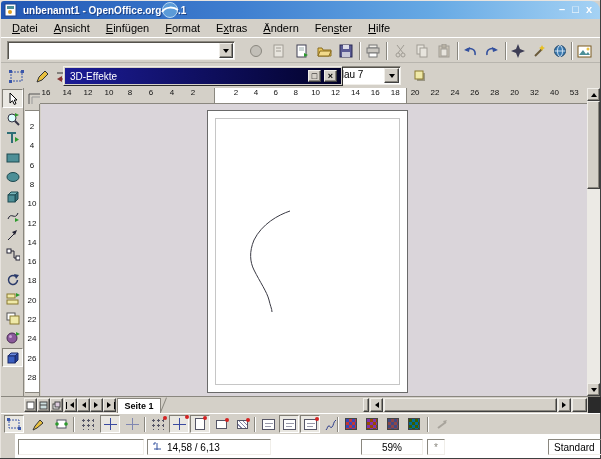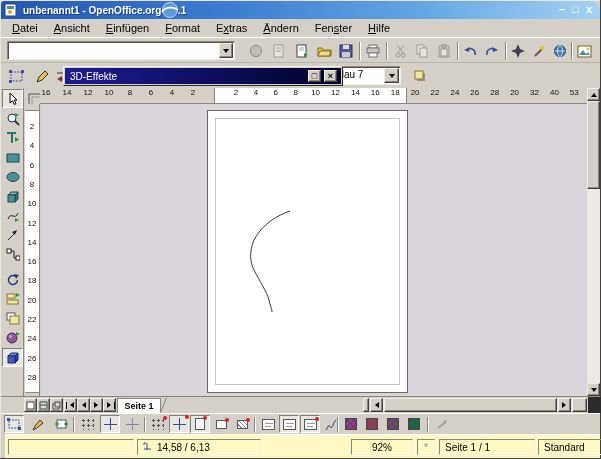--- a/index.html
+++ b/index.html
@@ -64,21 +64,21 @@
   .ic-dots{width:12px;height:11px;background-image:radial-gradient(circle at 1.5px 1.5px,#556 1px,transparent 1.3px);background-size:5px 5px;}
   .ic-cross{width:13px;height:12px;background:linear-gradient(#3a4aa0,#3a4aa0) 50% 0/1px 100% no-repeat,linear-gradient(#3a4aa0,#3a4aa0) 0 50%/100% 1px no-repeat;}
   .ic-page{width:10px;height:12px;background:#fff;border:1px solid #556;}
   .ic-sq{width:11px;height:9px;background:#fff;border:1px solid #556;}
   .ic-abc{width:13px;height:11px;background:#fff;border:1px solid #556;
      background-image:linear-gradient(#99a,#99a),linear-gradient(#99a,#99a);background-size:8px 1px,6px 1px;background-position:2px 3px,2px 6px;background-repeat:no-repeat;}
   .ic-check{width:12px;height:12px;background:repeating-conic-gradient(#c23838 0% 25%,#3848b8 25% 50%) 0 0/6px 6px;border:1px solid #444;}
   .reddot{position:relative;}
   .reddot::after{content:"";position:absolute;right:-3px;top:-3px;width:4px;height:4px;background:#d42222;border-radius:50%;}
   
-  .statusbar{position:absolute;left:5px;right:1px;bottom:1px;height:24px;background:#fef9c3;border-top:1px solid #fff;}
+  .statusbar{position:absolute;left:15px;right:1px;bottom:1px;height:24px;background:#ffffff;border-top:1px solid #fff;}
   .panel{position:absolute;top:4px;height:16px;border:1px solid;border-color:#8a877f #f0eee9 #f0eee9 #8a877f;
      font-size:10px;color:#000;display:flex;align-items:center;padding:0 5px;gap:4px;}
   u{text-decoration:underline;}
 </style>
 </head>
 <body>
 
 <div id="app">
 
   <div class="titlebar">
@@ -580,26 +580,23 @@
   <div class="statusbar">
     <div class="panel" style="left:3px;width:126px"></div>
     <div class="panel" style="left:132px;width:124px">
       <svg width="10" height="10">
           <path d="M1 7 h7 M4 1 v7" stroke="#33509e"></path>
           <path d="M1 3 l0 -2 2 0" fill="none" stroke="#33509e"></path>
         </svg>
       <span>14,58 / 6,13</span>
       </div>
     <div class="panel" style="left:346px;width:62px;justify-content:center">
-      <span>92%</span>
+      <span>59%</span>
       </div>
     <div class="panel" style="left:412px;width:18px;justify-content:center;color:#8a877f">
       <span>*</span>
       </div>
-    <div class="panel" style="left:434px;width:96px">
-      <span>Seite 1 / 1</span>
-      </div>
     <div class="panel" style="left:533px;width:65px">
       <span>Standard</span>
       </div>
   </div>
 
 </div>
 
 </body></html>

